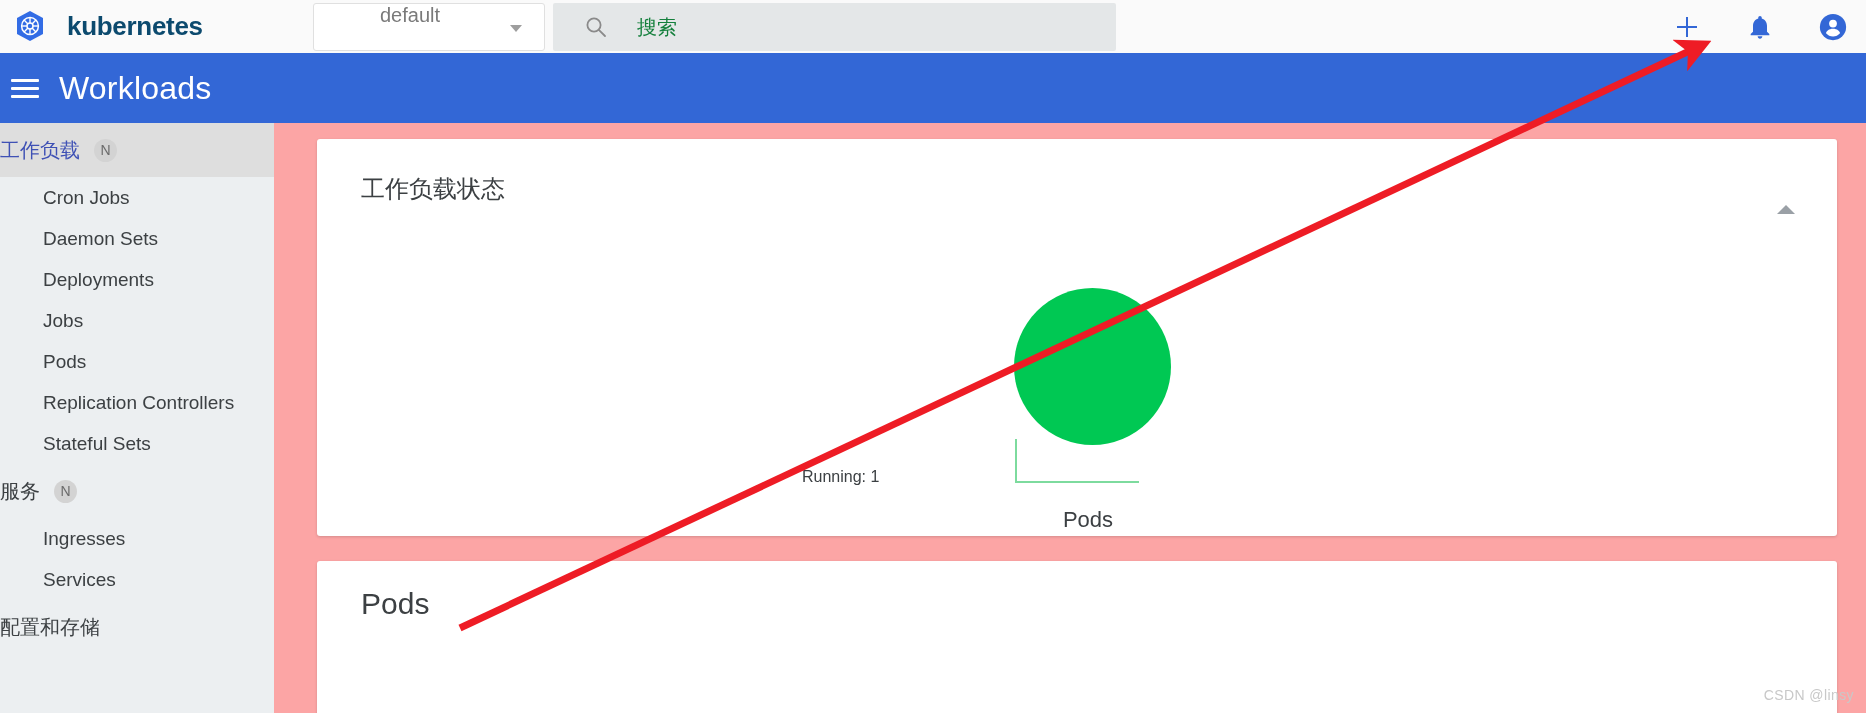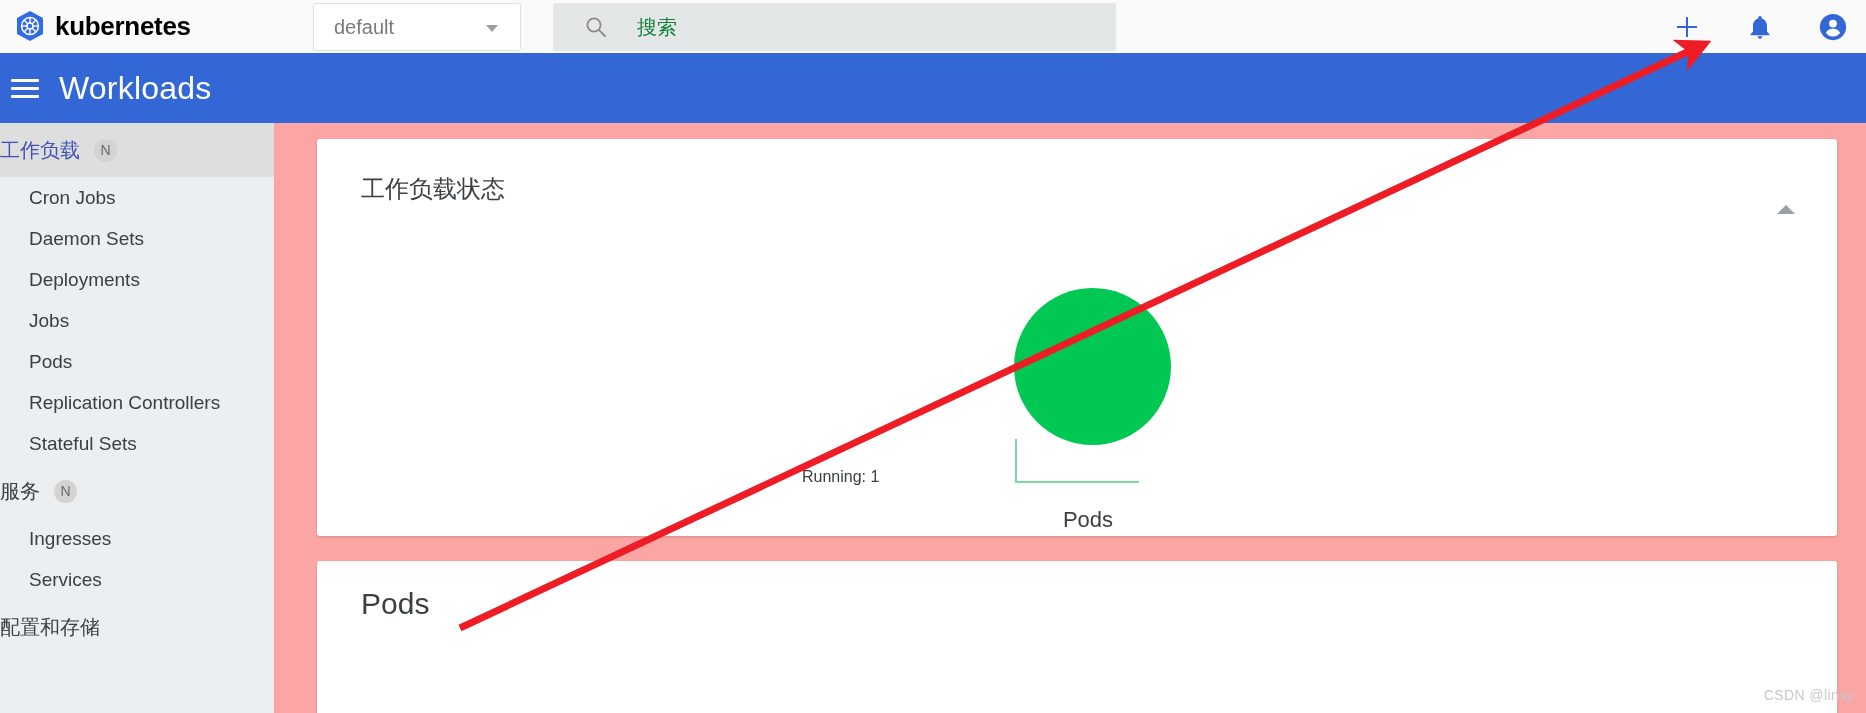--- a/index.html
+++ b/index.html
@@ -14,29 +14,29 @@
   
   .topbar {
     position: absolute; left: 0; top: 0;
     width: 1866px; height: 53px;
     background: #fafafa;
     display: flex; align-items: center;
   }
   .brand { display: flex; align-items: center; margin-left: 12px; }
   .k8s-logo { width: 36px; height: 36px; }
   .brand-name {
-    font-size: 26px; font-weight: bold; color: #000000;
-    letter-spacing: -0.3px; margin-left: 7px;
+    font-size: 26px; font-weight: bold; color: #0c4a6e;
+    letter-spacing: -0.3px; margin-left: 19px;
   }
   .ns-select {
     position: absolute; left: 313px; top: 3px;
-    width: 208px; height: 48px;
+    width: 232px; height: 48px;
     border: 1px solid #e0e0e0; border-radius: 3px;
     background: #fff;
-    display: flex; align-items: center;
+    display: flex; align-items: flex-start; padding-left: 46px;
   }
   .ns-value { font-size: 20px; color: #7a7a7a; margin-left: 20px; }
   .ns-caret {
     position: absolute; right: 22px; top: 21px;
     width: 0; height: 0;
     border-left: 6px solid transparent;
     border-right: 6px solid transparent;
     border-top: 7px solid #9e9e9e;
   }
   .searchbox {
@@ -90,21 +90,21 @@
   .nav-group-head.active { background: #dedede; color: #3f51b5; }
   .nav-group-head .grp-label { color: #3f51b5; }
   .nav-group-head.plain .grp-label { color: #3c4043; }
   .badge-n {
     margin-left: 14px; width: 23px; height: 23px; border-radius: 50%;
     background: #d3d3d3; color: #6b6b6b;
     font-size: 14px; display: flex; align-items: center; justify-content: center;
   }
   .nav-item {
     height: 41px; display: flex; align-items: center;
-    padding-left: 29px; font-size: 19px; color: #3c4043;
+    padding-left: 43px; font-size: 19px; color: #3c4043;
     cursor: pointer;
   }
 
   
   .content {
     position: absolute; left: 274px; top: 123px;
     width: 1595px; height: 590px;
     background: #fca5a5;
     overflow: hidden;
   }

